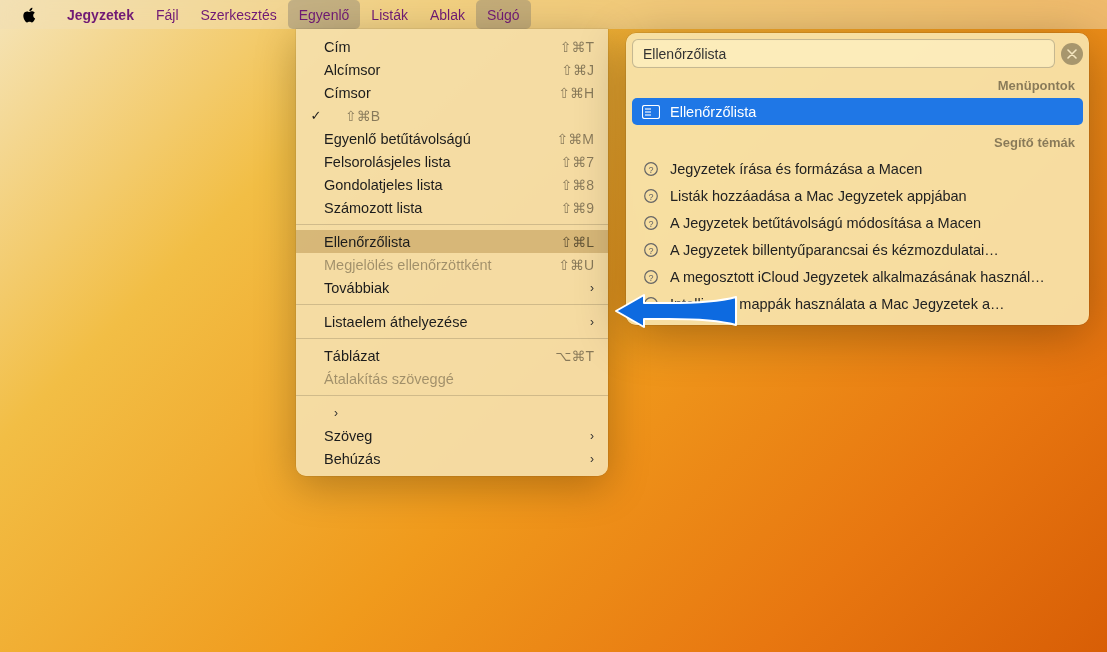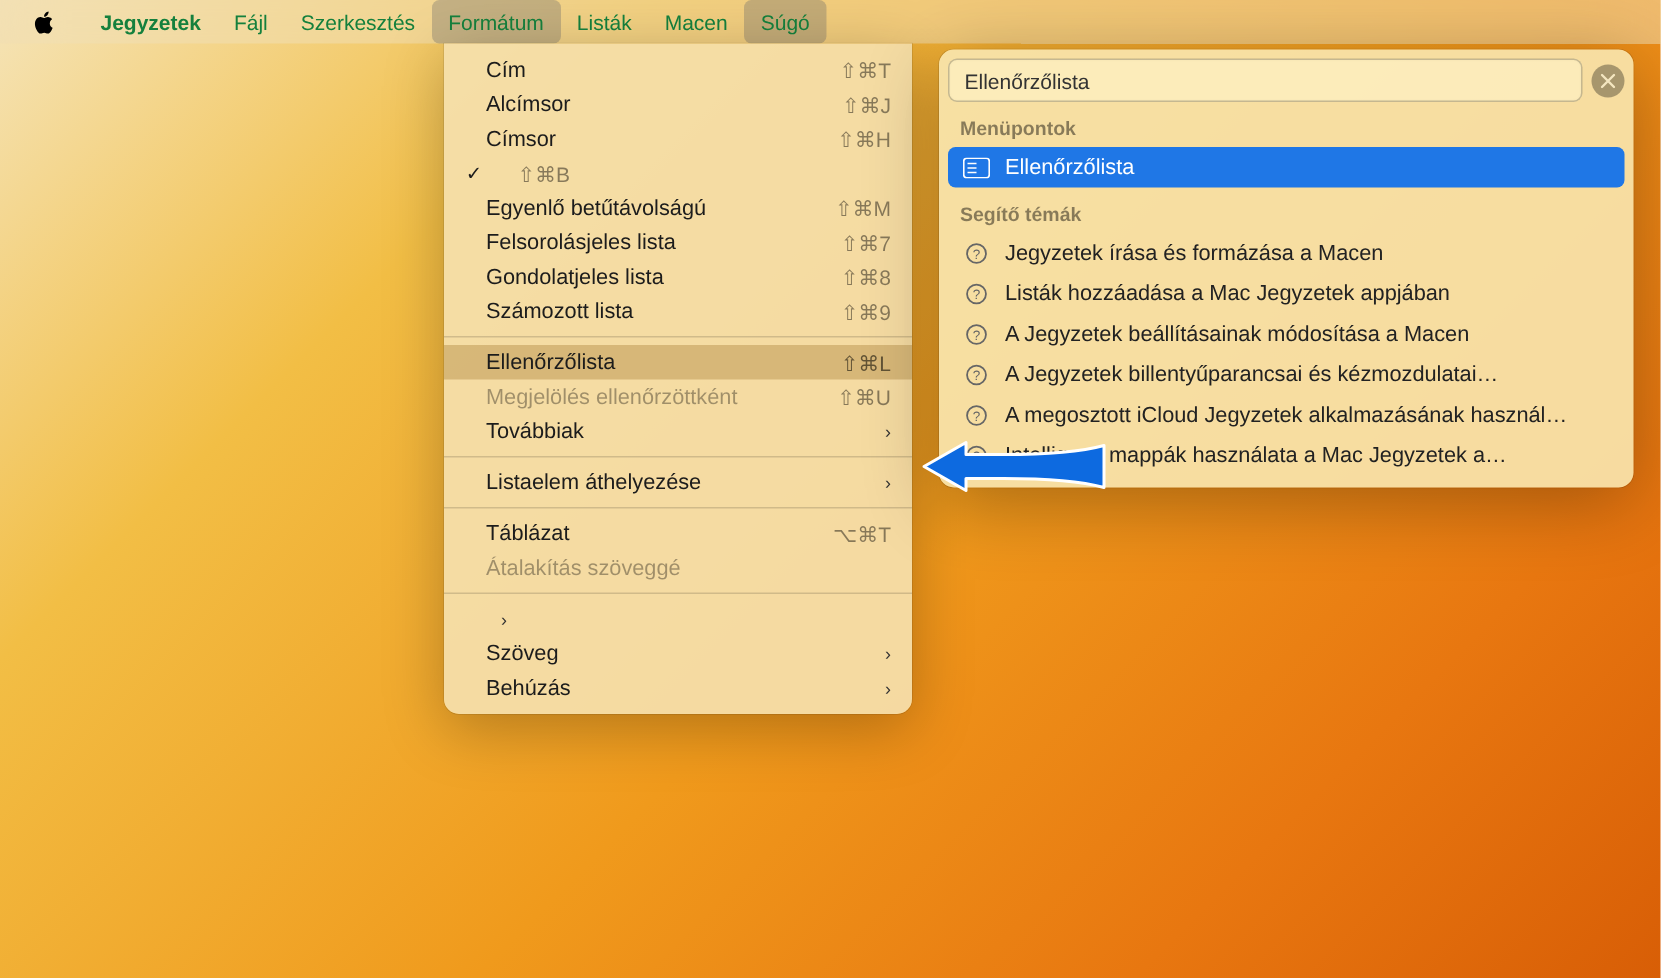--- a/index.html
+++ b/index.html
@@ -13,21 +13,21 @@
   }
 
   
   .menubar {
     height: 29px;
     display: flex;
     align-items: center;
     font-size: 14px;
     font-weight: 400;
     padding-left: 22px;
-    color: #15803d;
+    color: #701a75;
     background: rgba(241, 222, 178, 0.55);
     backdrop-filter: blur(20px);
   }
   .menubar .apple {
     display: inline-flex;
     align-items: center;
     margin-right: 18px;
   }
   .menubar .item {
     padding: 4px 11px;
@@ -132,20 +132,21 @@
     align-items: center;
     justify-content: center;
   }
   .help-close svg { display:block; }
 
   .help-section-label {
     font-size: 13px;
     font-weight: 600;
     color: rgba(0,0,0,0.45);
     padding: 10px 8px 5px 8px;
+    text-align: right;
   }
   .help-item {
     height: 27px;
     display: flex;
     align-items: center;
     gap: 10px;
     padding: 0 10px;
     font-size: 14.5px;
     color: #222;
     border-radius: 5px;
@@ -183,23 +184,23 @@
 
 <div class="menubar">
   <span class="apple">
     <svg width="16" height="16" viewBox="0 0 16 16">
         <path fill="#000" d="M11.2 8.5c0-1.8 1.5-2.7 1.6-2.7-0.9-1.3-2.2-1.4-2.7-1.5-1.1-0.1-2.2 0.7-2.8 0.7-0.6 0-1.5-0.7-2.4-0.6-1.2 0-2.4 0.7-3 1.9-1.3 2.2-0.3 5.5 0.9 7.3 0.6 0.9 1.3 1.9 2.3 1.8 0.9 0 1.3-0.6 2.4-0.6 1.1 0 1.4 0.6 2.4 0.6 1 0 1.6-0.9 2.2-1.8 0.7-1 1-2 1-2.1-0.1 0-1.9-0.7-1.9-3zM9.6 3.1c0.5-0.6 0.9-1.5 0.8-2.4-0.7 0-1.6 0.5-2.2 1.1-0.5 0.6-0.9 1.5-0.8 2.3 0.8 0.1 1.7-0.4 2.2-1z"></path>
       </svg>
   </span>
   <span class="item appname">Jegyzetek</span>
   <span class="item">Fájl</span>
   <span class="item">Szerkesztés</span>
-  <span class="item active">Formátum</span>
+  <span class="item active">Egyenlő</span>
   <span class="item">Listák</span>
-  <span class="item">Macen</span>
+  <span class="item">Ablak</span>
   <span class="item active">Súgó</span>
 </div>
 
 <div class="dropdown">
   <div class="dd-row">
     <span class="dd-check"></span>
     <span class="dd-label">Cím</span>
     <span class="dd-shortcut">⇧⌘T</span>
   </div>
   <div class="dd-row">
@@ -328,21 +329,21 @@
     </span>
     <span class="hlabel">Listák hozzáadása a Mac Jegyzetek appjában</span>
   </div>
   <div class="help-item">
     <span class="hicon">
       <svg width="16" height="16" viewBox="0 0 16 16">
           <circle cx="8" cy="8" r="6.3" fill="none" stroke="#666" stroke-width="1.2"></circle>
           <text x="8" y="11.5" text-anchor="middle" font-size="9" fill="#666" font-family="Arial">?</text>
         </svg>
     </span>
-    <span class="hlabel">A Jegyzetek beállításainak módosítása a Macen</span>
+    <span class="hlabel">A Jegyzetek betűtávolságú módosítása a Macen</span>
   </div>
   <div class="help-item">
     <span class="hicon">
       <svg width="16" height="16" viewBox="0 0 16 16">
           <circle cx="8" cy="8" r="6.3" fill="none" stroke="#666" stroke-width="1.2"></circle>
           <text x="8" y="11.5" text-anchor="middle" font-size="9" fill="#666" font-family="Arial">?</text>
         </svg>
     </span>
     <span class="hlabel">A Jegyzetek billentyűparancsai és kézmozdulatai…</span>
   </div>

